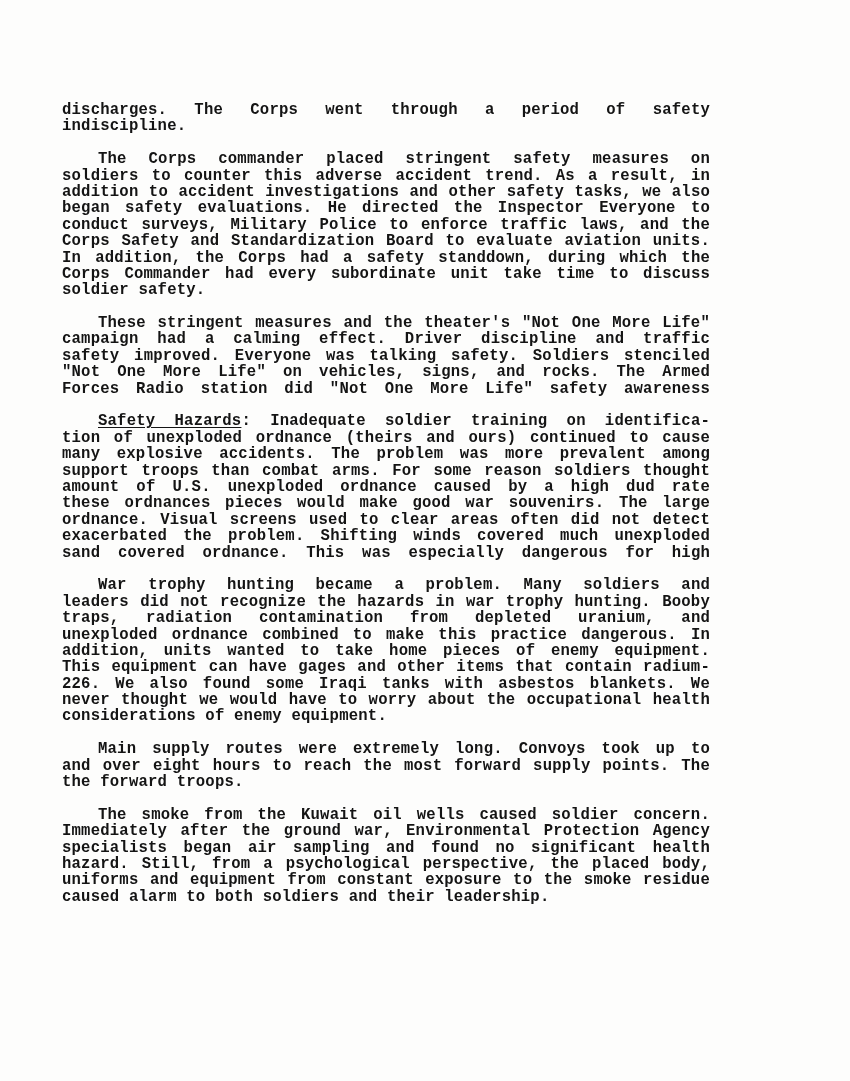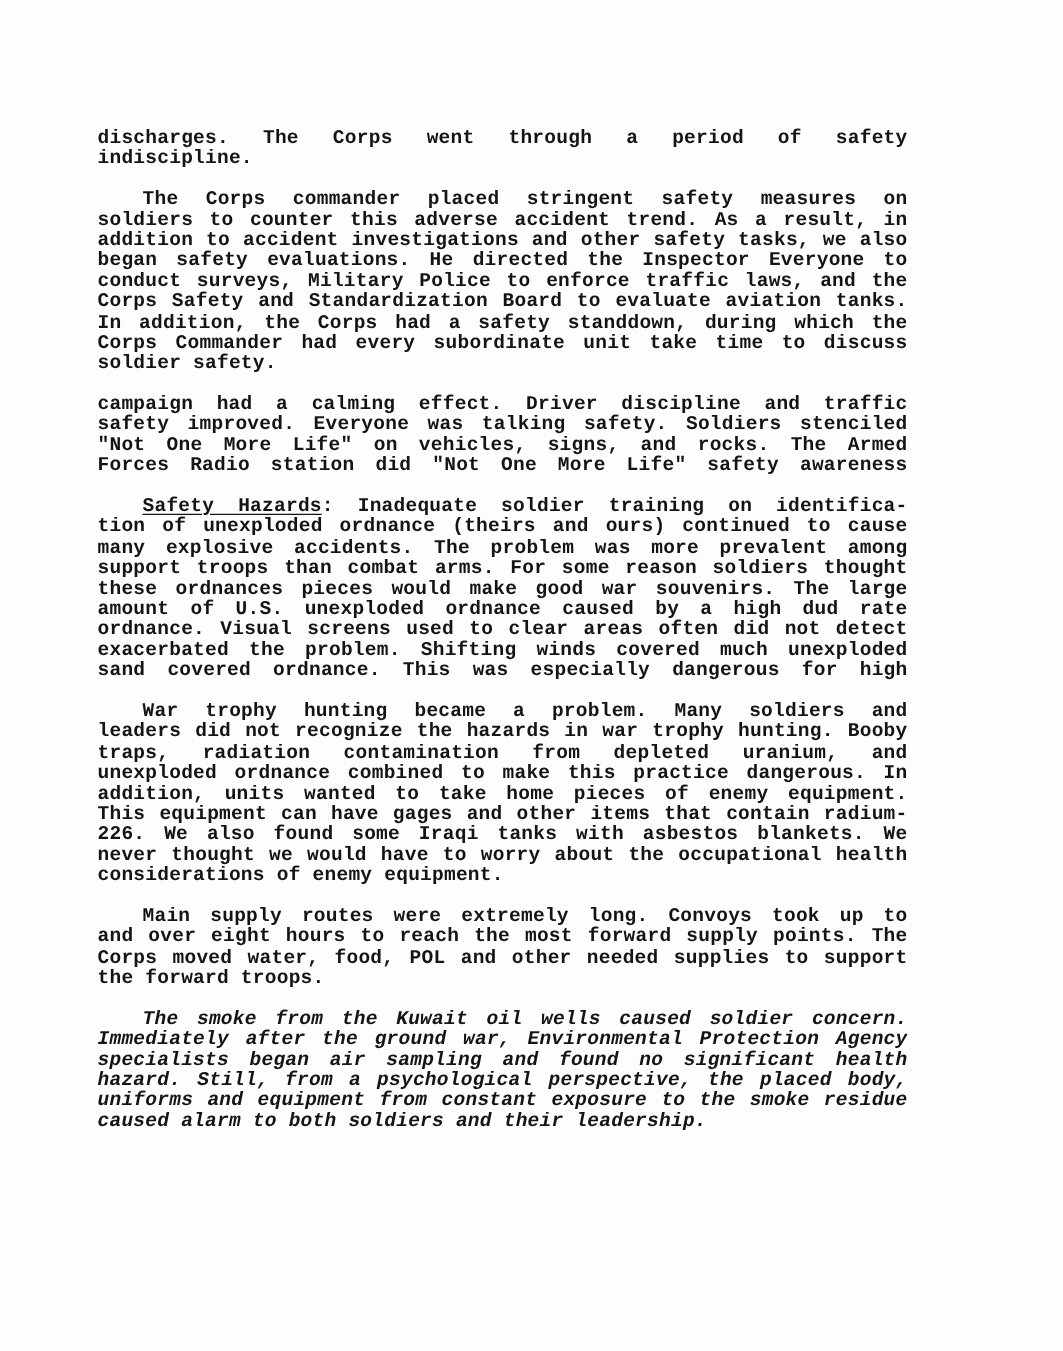--- a/index.html
+++ b/index.html
@@ -15,40 +15,38 @@
     height: 1081px;
     background: var(--paper);
     position: relative;
     overflow: hidden;
     font-family: "Liberation Mono", "DejaVu Sans Mono", monospace;
   }
   .page {
     position: absolute;
     inset: 0;
     background: var(--paper);
-    margin-left: 16px;
   }
   .text-block {
     position: absolute;
     left: 62px;
     top: 102px;
     width: 648px;
     height: 849px;            
     overflow: hidden;
     color: var(--ink);
     font-size: 15.6px;
     font-weight: 700;
     letter-spacing: 0.2px;
   }
   .para {
     margin: 0 0 16.4px 0;
   }
   .para:last-child {
     margin-bottom: 0;
-    font-style: italic;
   }
   .line {
     height: 16.4px;
     line-height: 16.4px;
     text-align: justify;
     text-align-last: justify;
     white-space: normal;
   }
   .line.last {
     text-align-last: left;
@@ -71,57 +69,57 @@
       <div class="para">
         <div class="line"><span>discharges.  The Corps went through a period of safety</span></div>
         <div class="line last"><span>indiscipline.</span></div>
       </div>
       <div class="para">
         <div class="line"><span class="indent"></span><span>The Corps commander placed stringent safety measures on</span></div>
         <div class="line"><span>soldiers to counter this adverse accident trend.  As a result, in</span></div>
         <div class="line"><span>addition to accident investigations and other safety tasks, we also</span></div>
         <div class="line"><span>began safety evaluations.  He directed the Inspector Everyone to</span></div>
         <div class="line"><span>conduct surveys, Military Police to enforce traffic laws, and the</span></div>
-        <div class="line"><span>Corps Safety and Standardization Board to evaluate aviation tanks.</span></div>
+        <div class="line"><span>Corps Safety and Standardization Board to evaluate aviation units.</span></div>
         <div class="line"><span>In addition, the Corps had a safety standdown, during which the</span></div>
         <div class="line"><span>Corps Commander had every subordinate unit take time to discuss</span></div>
         <div class="line last"><span>soldier safety.</span></div>
       </div>
       <div class="para">
+        <div class="line"><span class="indent"></span><span>These stringent measures and the theater's "Not One More Life"</span></div>
         <div class="line"><span>campaign had a calming effect.  Driver discipline and traffic</span></div>
         <div class="line"><span>safety improved.  Everyone was talking safety.  Soldiers stenciled</span></div>
         <div class="line"><span>"Not One More Life" on vehicles, signs, and rocks.  The Armed</span></div>
         <div class="line"><span>Forces Radio station did "Not One More Life" safety awareness</span></div>
       </div>
       <div class="para">
         <div class="line"><span class="indent"></span><span><span class="u">Safety Hazards</span>:  Inadequate soldier training on identifica-</span></div>
         <div class="line"><span>tion of unexploded ordnance (theirs and ours) continued to cause</span></div>
         <div class="line"><span>many explosive accidents.  The problem was more prevalent among</span></div>
         <div class="line"><span>support troops than combat arms.  For some reason soldiers thought</span></div>
+        <div class="line"><span>amount of U.S. unexploded ordnance caused by a high dud rate</span></div>
         <div class="line"><span>these ordnances pieces would make good war souvenirs.  The large</span></div>
-        <div class="line"><span>amount of U.S. unexploded ordnance caused by a high dud rate</span></div>
         <div class="line"><span>ordnance.  Visual screens used to clear areas often did not detect</span></div>
         <div class="line"><span>exacerbated the problem.  Shifting winds covered much unexploded</span></div>
         <div class="line"><span>sand covered ordnance.  This was especially dangerous for high</span></div>
       </div>
       <div class="para">
         <div class="line"><span class="indent"></span><span>War trophy hunting became a problem.  Many soldiers and</span></div>
         <div class="line"><span>leaders did not recognize the hazards in war trophy hunting.  Booby</span></div>
         <div class="line"><span>traps, radiation contamination from depleted uranium, and</span></div>
         <div class="line"><span>unexploded ordnance combined to make this practice dangerous.  In</span></div>
         <div class="line"><span>addition, units wanted to take home pieces of enemy equipment.</span></div>
         <div class="line"><span>This equipment can have gages and other items that contain radium-</span></div>
         <div class="line"><span>226.  We also found some Iraqi tanks with asbestos blankets.  We</span></div>
         <div class="line"><span>never thought we would have to worry about the occupational health</span></div>
         <div class="line last"><span>considerations of enemy equipment.</span></div>
       </div>
       <div class="para">
         <div class="line"><span class="indent"></span><span>Main supply routes were extremely long.  Convoys took up to</span></div>
         <div class="line"><span>and over eight hours to reach the most forward supply points.  The</span></div>
-        <div class="line"><span>Corps moved water, food, POL and other needed supplies to support</span></div>
         <div class="line last"><span>the forward troops.</span></div>
       </div>
       <div class="para">
         <div class="line"><span class="indent"></span><span>The smoke from the Kuwait oil wells caused soldier concern.</span></div>
         <div class="line"><span>Immediately after the ground war, Environmental Protection Agency</span></div>
         <div class="line"><span>specialists began air sampling and found no significant health</span></div>
         <div class="line"><span>hazard.  Still, from a psychological perspective, the placed body,</span></div>
         <div class="line"><span>uniforms and equipment from constant exposure to the smoke residue</span></div>
         <div class="line last"><span>caused alarm to both soldiers and their leadership.</span></div>
       </div>

